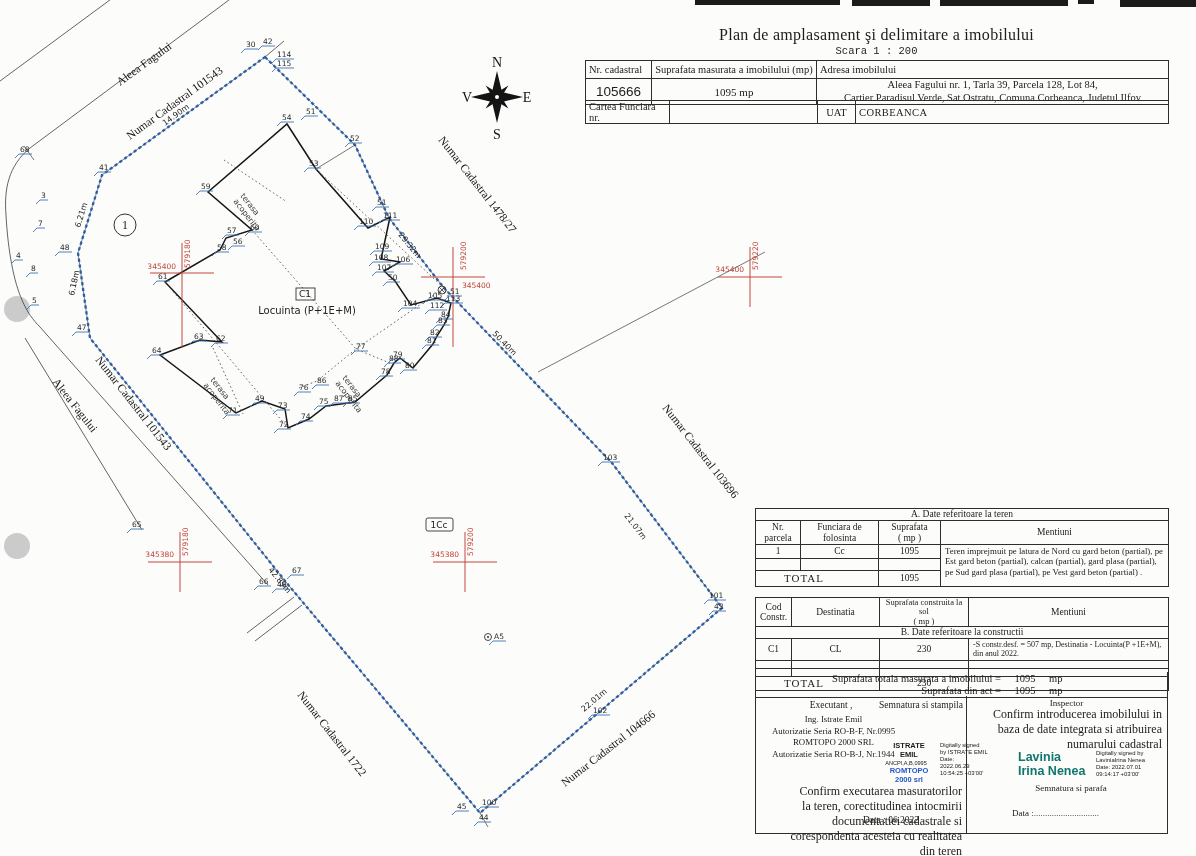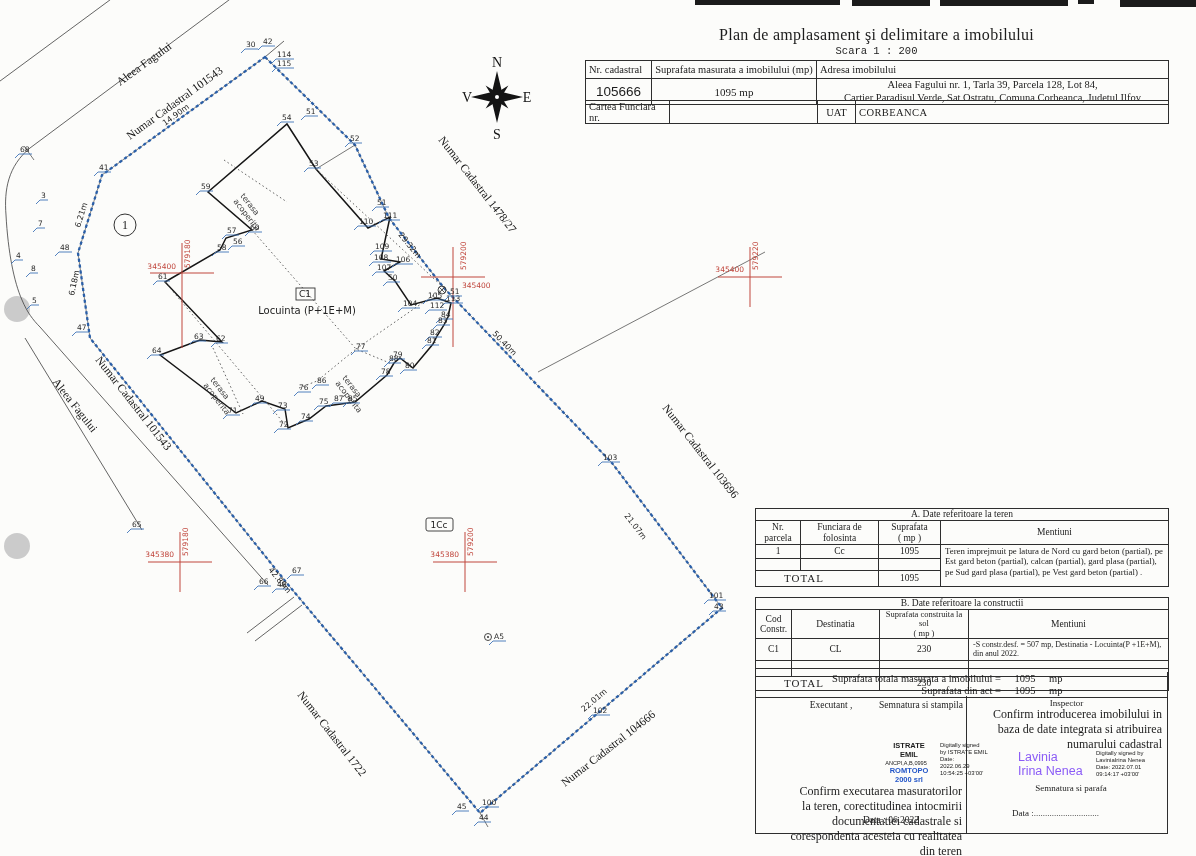--- a/index.html
+++ b/index.html
@@ -46,21 +46,21 @@
   .tot-label{width:245px;text-align:right;}
   .tot-val{width:48px;text-align:center;}
   .sigbox{border:1px solid #2e2e2e;border-top:none;}
   .sigdiv{position:absolute;left:210px;top:0;bottom:0;width:0;border-left:1px solid #2e2e2e;}
   .s9{font-size:9px;} .s95{font-size:9.5px;}
   .ctr{text-align:center;}
   .stamp-name{font-family:"Liberation Sans",sans-serif;font-size:7.5px;font-weight:bold;line-height:8.5px;text-align:center;}
   .stamp-co{font-family:"Liberation Sans",sans-serif;font-size:7.5px;font-weight:bold;line-height:8.5px;text-align:center;color:#2356c8;}
   .stamp-tiny{font-family:"Liberation Sans",sans-serif;font-size:5.6px;line-height:6.5px;text-align:center;}
   .digi{font-family:"Liberation Sans",sans-serif;font-size:5.9px;line-height:7px;}
-  .insname{font-family:"Liberation Sans",sans-serif;font-size:12.5px;line-height:14px;color:#8b5cf6;}
+  .insname{font-family:"Liberation Sans",sans-serif;font-size:12.5px;line-height:14px;color:#0f766e;font-weight:bold;}
   .confirm-p{font-size:12px;line-height:1.25;text-align:right;}
 </style>
 </head>
 <body>
 
 <div class="page">
 
   <svg id="plan-svg" width="1196" height="856" viewBox="0 0 1196 856">
 
     <g>
@@ -555,31 +555,31 @@
     </table>
 
   <table class="abs tAB" style="left:755px;top:597px;width:413px;">
     <colgroup>
         <col style="width:36px">
         <col style="width:88px">
         <col style="width:89px">
         <col style="width:200px">
       </colgroup>
     <tbody>
-        <tr style="height:12px">
-          <td class="cap" colspan="4">B. Date referitoare la constructii</td>
-        </tr>
-    <tr style="height:22px">
+        <tr style="height:22px">
       <td class="pre">Cod
 Constr.</td>
       <td>Destinatia</td>
       <td class="pre" style="font-size:8.5px">Suprafata construita la sol
 ( mp )</td>
       <td>Mentiuni</td>
     </tr>
+    <tr style="height:12px">
+          <td class="cap" colspan="4">B. Date referitoare la constructii</td>
+        </tr>
     <tr style="height:12px">
       <td>C1</td>
       <td>CL</td>
       <td>230</td>
       <td class="ment" style="font-size:8px">-S constr.desf. = 507 mp, Destinatia - Locuinta(P +1E+M), din anul 2022.</td>
     </tr>
     <tr style="height:8px">
           <td></td>
           <td></td>
           <td></td>
@@ -609,20 +609,26 @@
       <div class="tot-label">Suprafata din act =</div>
       <div class="tot-val">1095</div>
       <div>mp</div>
     </div>
   </div>
 
   <div class="abs sigbox" style="left:755px;top:696px;width:411px;height:137px;">
     <div class="sigdiv"></div>
     <div class="abs s95 ctr" style="left:10px;top:4px;width:130px;">Executant ,</div>
     <div class="abs s95 ctr" style="left:95px;top:4px;width:140px;">Semnatura si stampila</div>
+    <div class="abs ctr" style="left:0;top:18px;width:155px;font-size:8.8px;line-height:11.5px;">
+      <div>Ing. Istrate Emil</div>
+      <div>Autorizatie Seria RO-B-F, Nr.0995</div>
+      <div>ROMTOPO 2000 SRL</div>
+      <div>Autorizatie Seria RO-B-J, Nr.1944</div>
+    </div>
     <div class="abs stamp-name pre" style="left:128px;top:46px;width:50px;">ISTRATE
 EMIL</div>
     <div class="abs stamp-tiny" style="left:118px;top:64px;width:64px;">ANCPI,A,B,0995</div>
     <div class="abs stamp-co pre" style="left:128px;top:71px;width:50px;">ROMTOPO
 2000 srl</div>
     <div class="abs digi pre" style="left:184px;top:46px;width:55px;">Digitally signed
 by ISTRATE EMIL
 Date:
 2022.06.29
 10:54:25 +03'00'</div>

